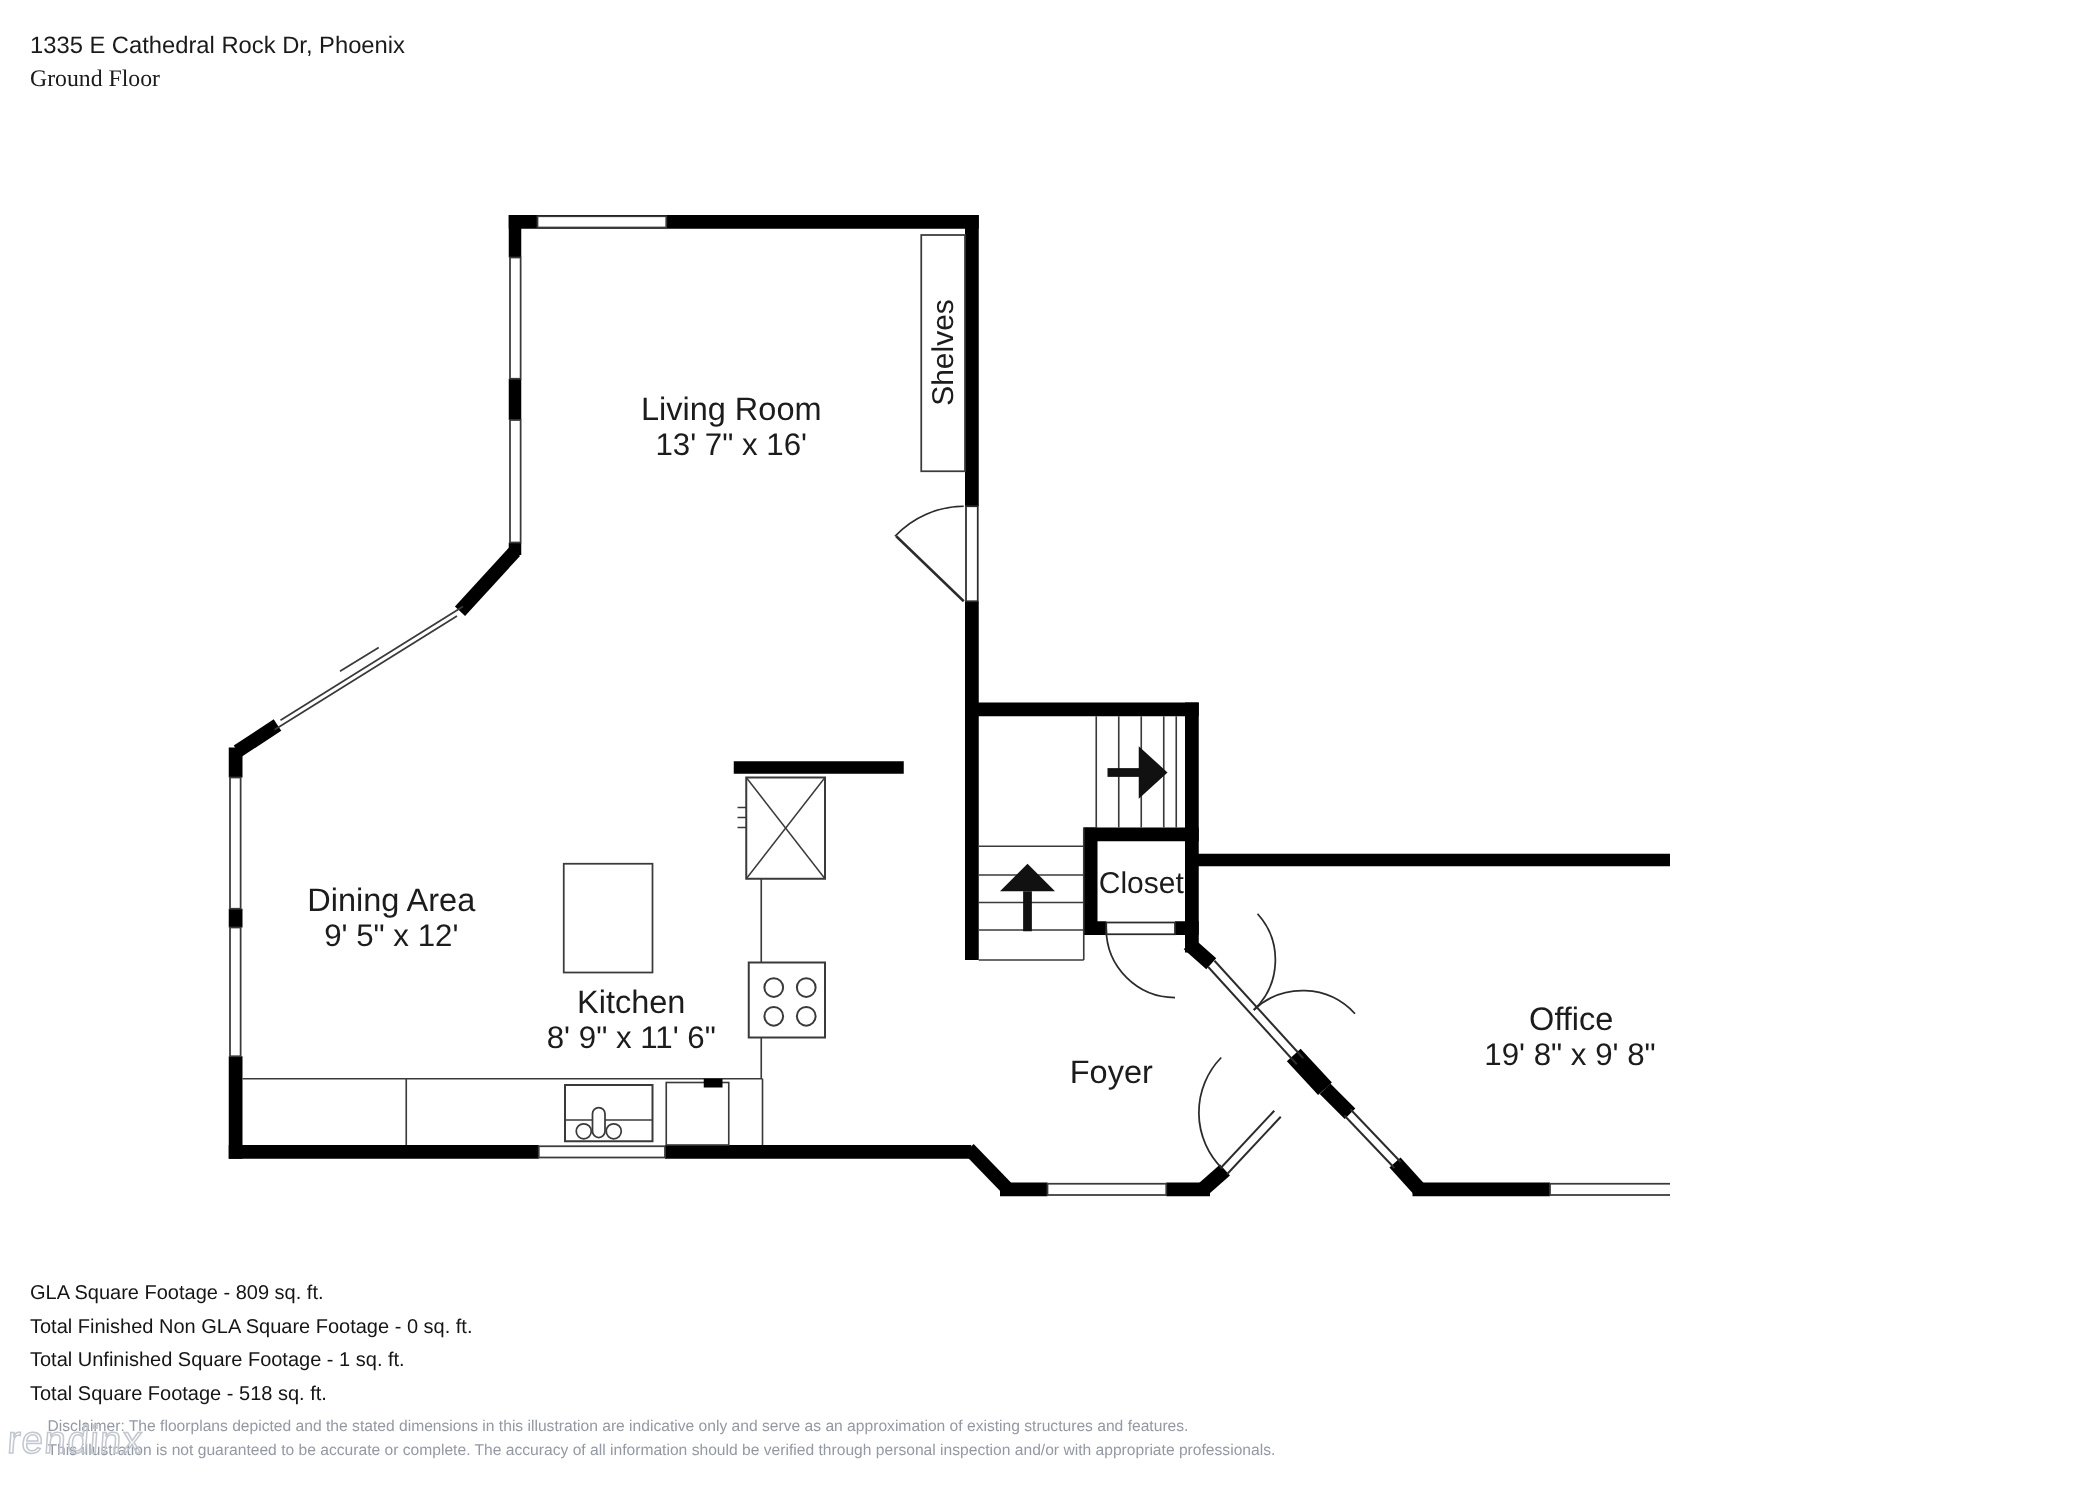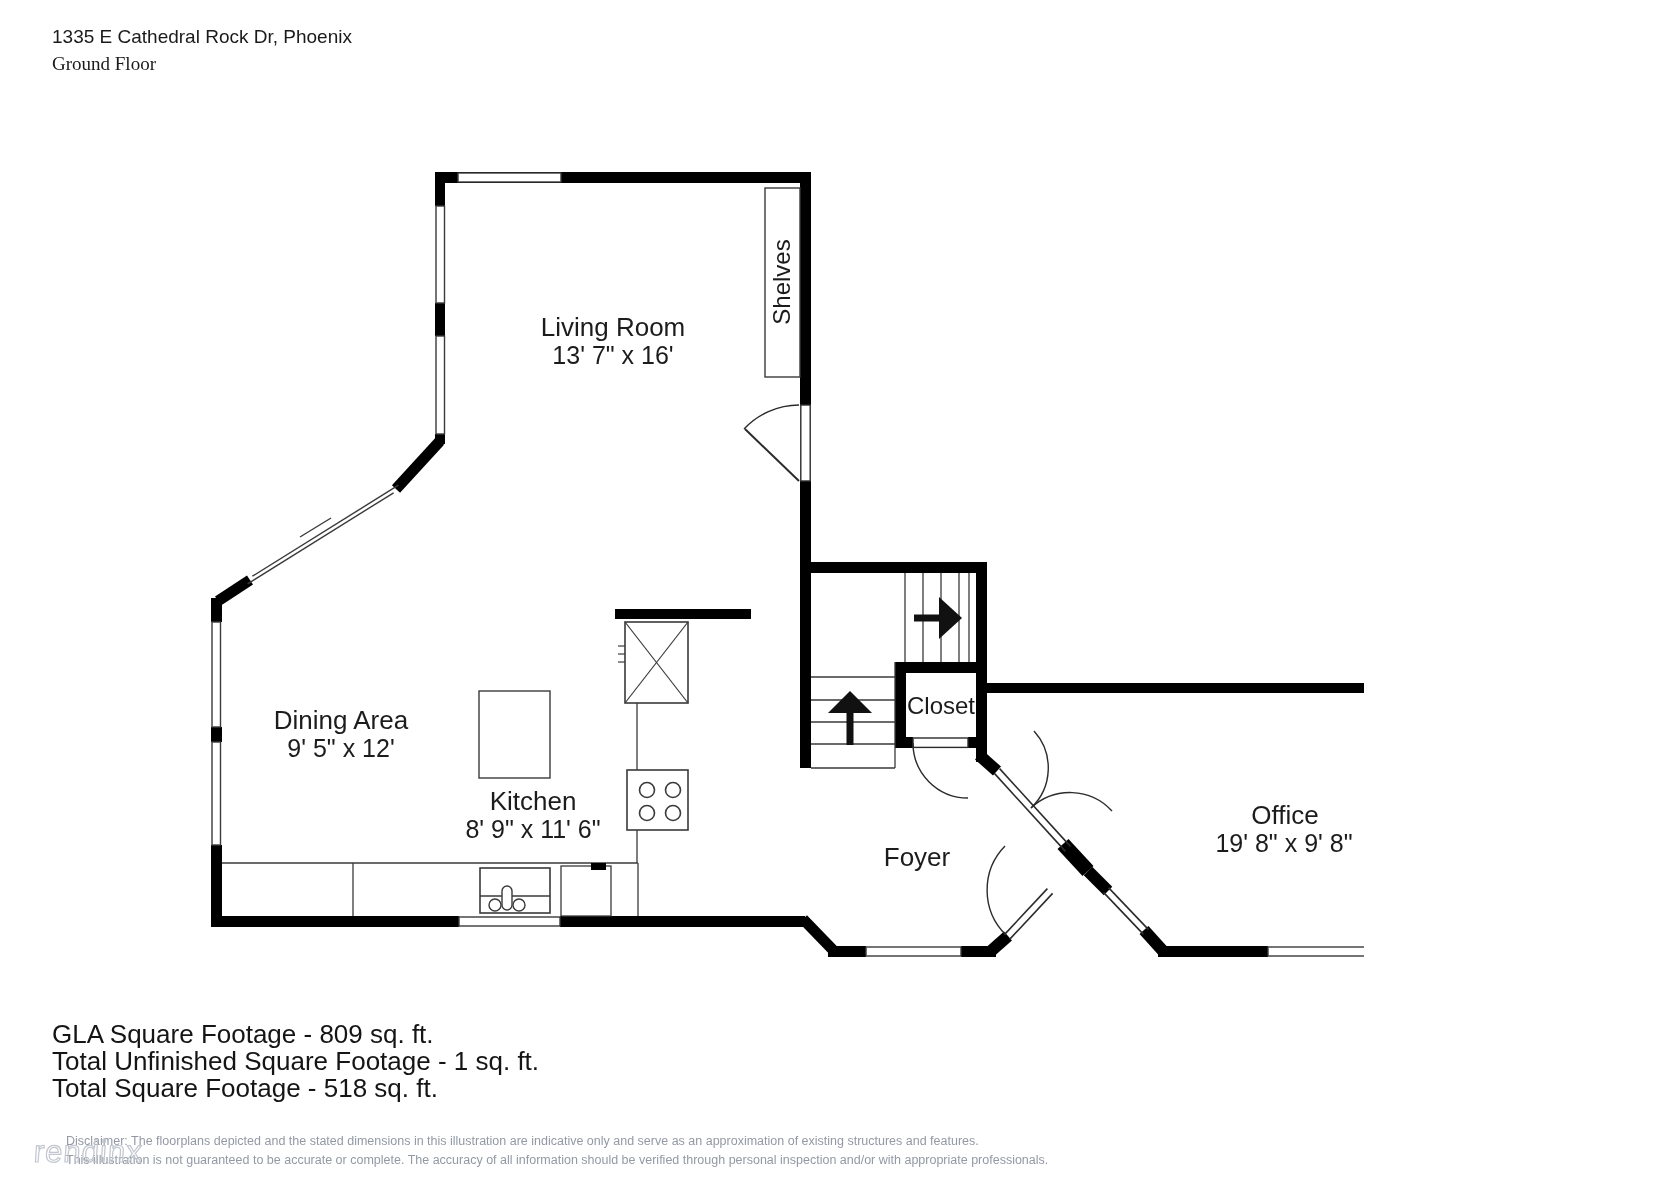--- a/index.html
+++ b/index.html
@@ -1,34 +1,34 @@
 <!DOCTYPE html>
 <html><head>
 <meta charset="utf-8">
 <style>
   html,body{margin:0;padding:0;background:#ffffff;}
   #page{position:relative;width:1336px;height:1188px;background:#fff;overflow:hidden;
-        font-family:"Liberation Sans","DejaVu Sans",sans-serif;color:#1c1c1c;margin-left:28px;}
+        font-family:"Liberation Sans","DejaVu Sans",sans-serif;color:#1c1c1c;}
   .hdr{position:absolute;left:24px;font-size:19px;color:#1a1a1a;}
   #addr{top:26px;}
   #floor{top:53px;font-family:Liberation Serif, serif;}
   
   #logo{position:absolute;left:1330px;top:38px;width:330px;height:80px;}
   #logo-houses{position:absolute;left:0;top:0;}
   #logo-word{position:absolute;left:127px;top:12px;font-size:38px;font-weight:bold;
              letter-spacing:17px;color:#3b82f6;white-space:nowrap;}
   #logo-tag{position:absolute;left:129px;top:56px;font-size:14px;letter-spacing:2.6px;
             color:#98a1ae;white-space:nowrap;}
   
   #plan{position:absolute;left:0;top:0;}
   .room-label{font-size:26px;fill:#1c1c1c;}
   .room-dims{font-size:25px;fill:#1c1c1c;}
   .small-label{font-size:24px;fill:#1c1c1c;}
   
-  #summary{position:absolute;left:24px;top:1021px;font-size:26px;line-height:27px;color:#151515;}
+  #summary{position:absolute;left:24px;top:1021px;font-size:16px;line-height:27px;color:#151515;}
   
   #disclaimer{position:absolute;left:38px;top:1132px;font-size:12.5px;line-height:19px;color:#9399a4;}
   
   #watermark{position:absolute;left:6px;top:1134px;font-size:31px;letter-spacing:1px;
              color:rgba(255,255,255,0);-webkit-text-stroke:1.2px #c2c7d0;transform:skewX(-4deg);}
 </style>
 </head>
 <body>
 
 <div id="page">
@@ -210,20 +210,21 @@
       <text class="room-label" x="1257" y="824">Office</text>
       <text class="room-dims" x="1256" y="852">19' 8" x 9' 8"</text>
       <text class="room-label" x="889" y="866">Foyer</text>
       <text class="small-label" x="913" y="714">Closet</text>
       <text class="small-label" transform="translate(762,282) rotate(-90)">Shelves</text>
     </g>
   </svg>
 
   <div id="summary">
     <div>GLA Square Footage - 809 sq. ft.</div>
+    <div>Total Finished Non GLA Square Footage - 0 sq. ft.</div>
     <div>Total Unfinished Square Footage - 1 sq. ft.</div>
     <div>Total Square Footage - 518 sq. ft.</div>
   </div>
 
   <div id="disclaimer">
     <div>Disclaimer: The floorplans depicted and the stated dimensions in this illustration are indicative only and serve as an approximation of existing structures and features.</div>
     <div>This illustration is not guaranteed to be accurate or complete. The accuracy of all information should be verified through personal inspection and/or with appropriate professionals.</div>
   </div>
 
   <div id="watermark">rendinx</div>

